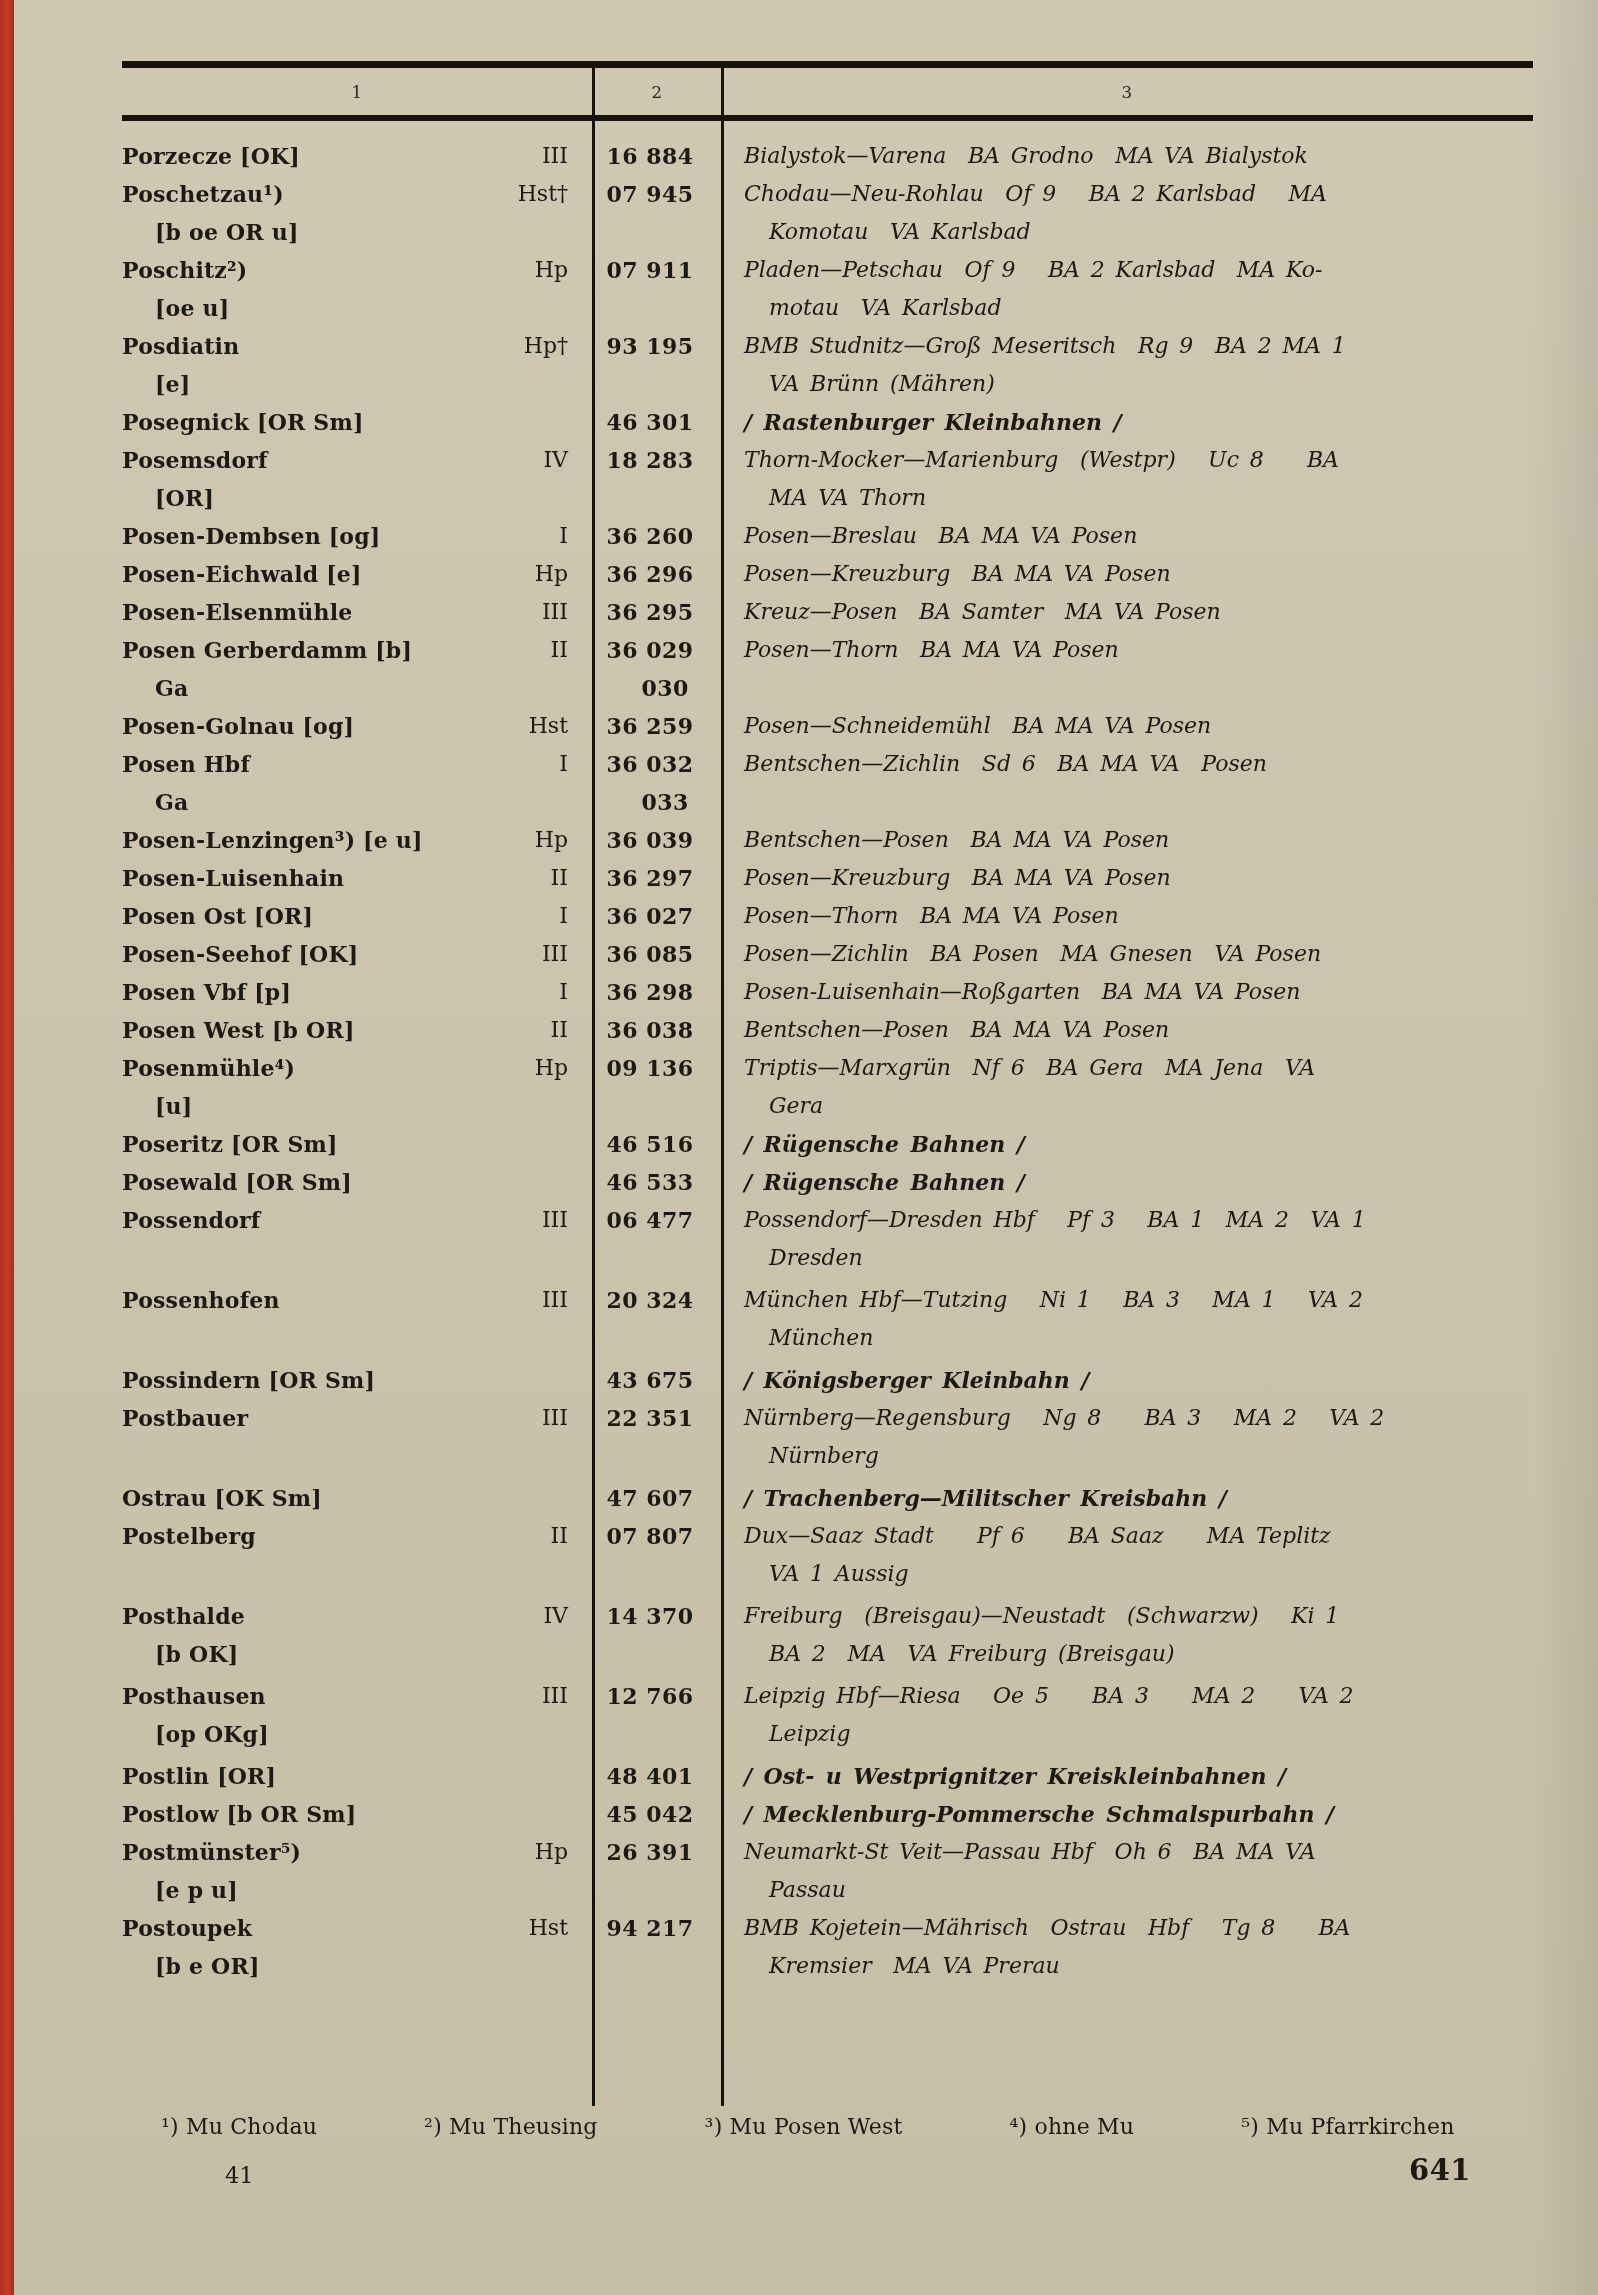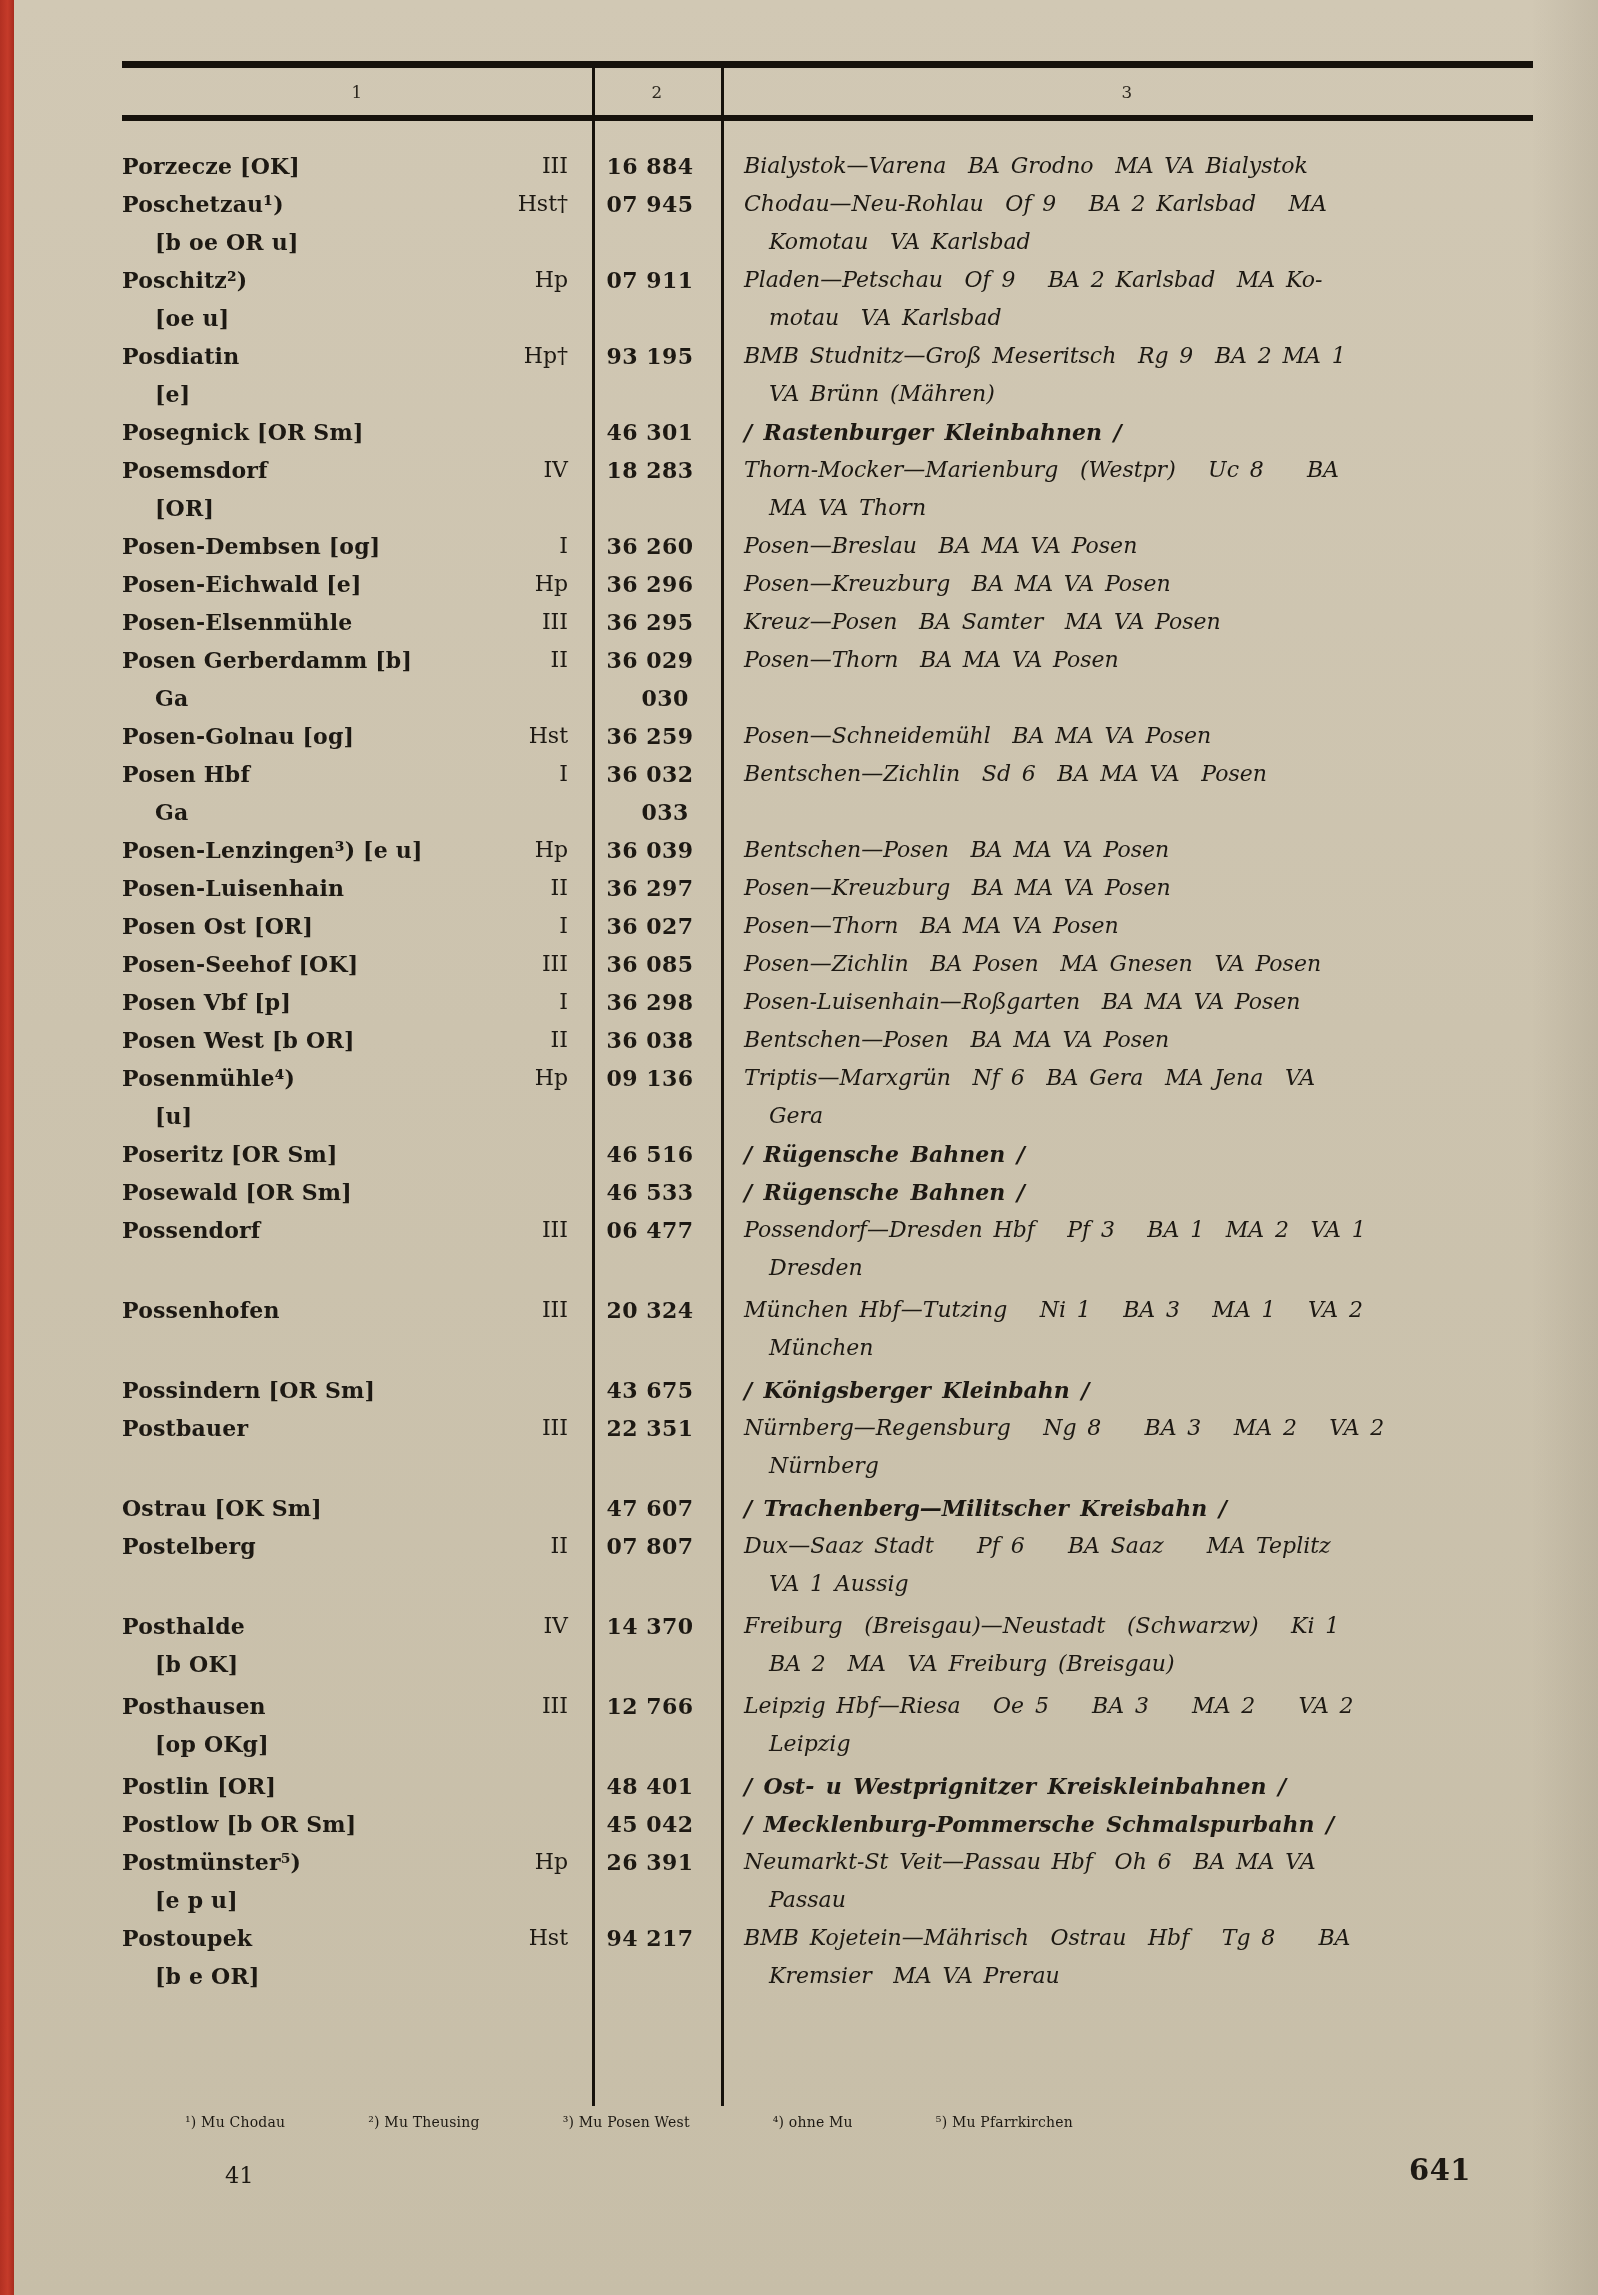--- a/index.html
+++ b/index.html
@@ -27,38 +27,38 @@
   .rule { height:7.2px; background:#16120c; }
   .rule.mid { height:6.2px; }
   .head-row { display:flex; height:47px; align-items:center; }
   .hcol { text-align:center; font-size:16.7px; letter-spacing:1.4px; color:#2b261e; }
   .h1 { width:471px; }
   .h2 { width:129px; }
   .h3 { flex:1; }
   .vline { position:absolute; top:0; width:2.9px; background:#16120c; height:2037px; }
   .v1 { left:470px; }
   .v2 { left:599px; }
-  .tbody { padding-top:26px; }
+  .tbody { padding-top:16px; }
   .row { display:flex; align-items:flex-start; }
   .row.gap { margin-top:4px; }
   .line { line-height:38px; white-space:pre; font-size:22px; }
   .name-cell { width:471px; display:flex; justify-content:space-between; box-sizing:border-box; padding-right:25px; }
   .name-line { font-weight:700; letter-spacing:0.2px; }
   .name-line.cont { padding-left:33px; }
   .class-block { white-space:pre; font-size:22px; line-height:38px; font-weight:400; }
   .num-cell { width:129px; box-sizing:border-box; padding-left:13.4px; }
   .num-line { font-weight:700; letter-spacing:0.5px; }
   .num-line.cont-num { padding-left:35px; }
   .desc-cell { flex:1; box-sizing:border-box; padding-left:22px;font-style:italic; }
   .desc-line { word-spacing:3.8px; }
   .desc-line.cont { padding-left:25px; }
   .desc-cell.bold .desc-line { font-weight:700; }
   .footnotes {
-    position:absolute; left:185px; top:2114px; width:1363px;
-    display:flex; gap:83px; font-size:14px; letter-spacing:0.2px;
+    position:absolute; left:161px; top:2114px; width:1363px;
+    display:flex; gap:107px; font-size:22px; letter-spacing:0.2px;
   }
   .footer-left { position:absolute; left:225px; top:2162px; font-size:22.5px; }
   .footer-right { position:absolute; right:127px; top:2153px; font-size:29px; font-weight:700; letter-spacing:0.5px; }
 </style>
 </head>
 <body>
 
 <div class="page">
   <div class="red-stripe"></div>
 

